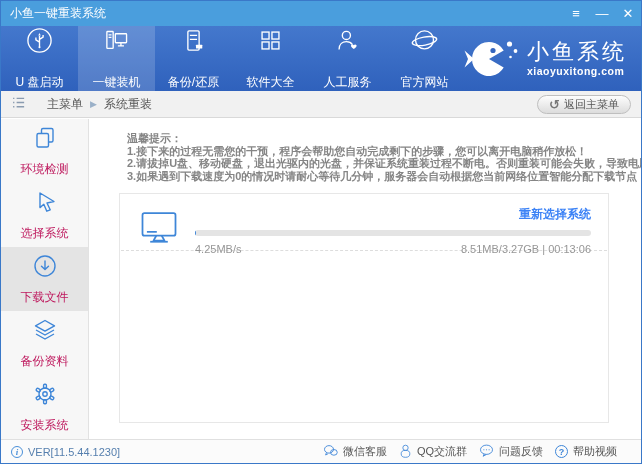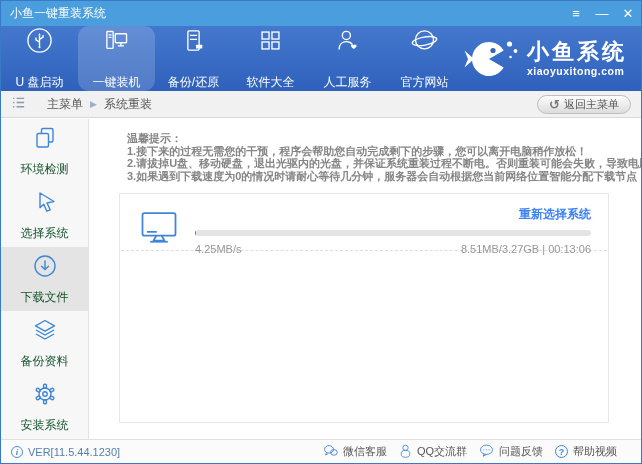--- a/index.html
+++ b/index.html
@@ -13,46 +13,46 @@
   .titlebar .title { color:#fff; font-size:12px; }
   .win-controls { margin-left:auto; display:flex; height:100%; }
   .win-controls span { width:26px; display:flex; align-items:center; justify-content:center;
                        color:#fff; font-size:13px; cursor:default; }
 
   
   .nav { position:absolute; top:25px; left:0; right:0; height:65px;
          background:linear-gradient(180deg,#4478cd,#2f61bc); display:flex; }
   .nav-item { width:77px; height:100%; display:flex; flex-direction:column; align-items:center;
               justify-content:center; gap:20px; color:#fff; cursor:pointer; }
-  .nav-item.active { background:rgba(255,255,255,.17);border-radius:11px; }
+  .nav-item.active { background:rgba(255,255,255,.17); }
   .nav-item .lbl { font-size:12px; white-space:nowrap; }
   .nav svg { display:block; }
   .logo { margin-left:auto; display:flex; align-items:center; gap:8px; padding-right:14px; }
   .logo-text { color:#fff; line-height:1; }
-  .logo-name { font-size:22px; font-weight:bold; letter-spacing:3px; }
+  .logo-name { font-size:22px; font-weight:normal; letter-spacing:3px; }
   .logo-domain { font-size:10.5px; font-weight:bold; margin-top:3px; letter-spacing:.5px; }
 
   
   .crumbbar { position:absolute; top:90px; left:0; right:0; height:27px; background:#f1f1f1;
               border-bottom:1px solid #d9d9d9; display:flex; align-items:center; padding:0 10px;
               font-size:12px; color:#555; }
   .crumbbar .sep { color:#9ab0c8; font-size:9px; margin:0 7px; }
   .crumb-root { display:flex; align-items:center; gap:21px;justify-content:space-between; }
   .back-btn { margin-left:auto; height:19px; border:1px solid #bfbfbf; border-radius:10px;
               background:linear-gradient(180deg,#fdfdfd,#dcdcdc); display:flex; align-items:center;
               gap:4px; padding:0 11px; font-size:11px; color:#555; cursor:pointer; }
   .back-btn .arr { color:#777; font-size:13px; font-weight:bold; line-height:1; }
 
   
   .sidebar { position:absolute; top:118px; left:0; bottom:24px; width:88px; background:#f7f7f7;
              border-right:1px solid #e2e2e2; display:flex; flex-direction:column; }
   .side-item { flex:1; display:flex; flex-direction:column; align-items:center; justify-content:center;
                gap:6px; }
   .side-item.active { background:#e4e4e4; }
-  .side-item .lbl { font-size:12px; color:#14532d; }
+  .side-item .lbl { font-size:12px; color:#be185d; }
 
   
   .main { position:absolute; top:118px; left:89px; right:0; bottom:24px; background:#fff; }
   .tips { padding:13px 30px 0 37px; font-size:11px; color:#858585; line-height:12.5px; }
   .tips .tip-line { white-space:nowrap;font-weight:bold; }
   .dl-box { margin:11px 32px 0 29px; height:230px; border:1px solid #e7e7e7; }
   .dl-row { display:flex; align-items:flex-start; padding:12px 16px 0 16px; height:57px;
             border-bottom:1px dashed #ddd; margin:0 1px; }
   .dl-info { flex:1; margin-left:14px; }
   .dl-line1 { display:flex; align-items:center; }

